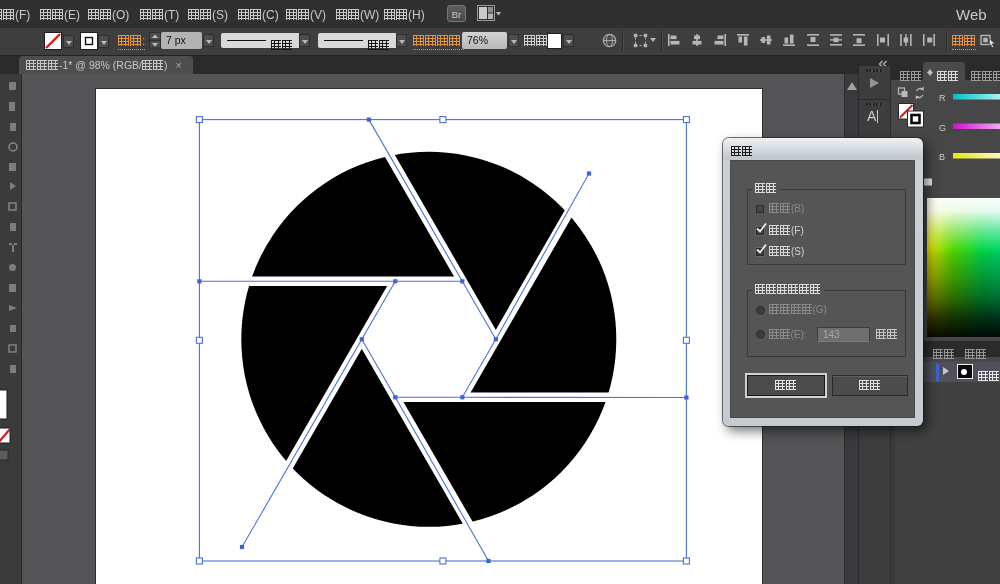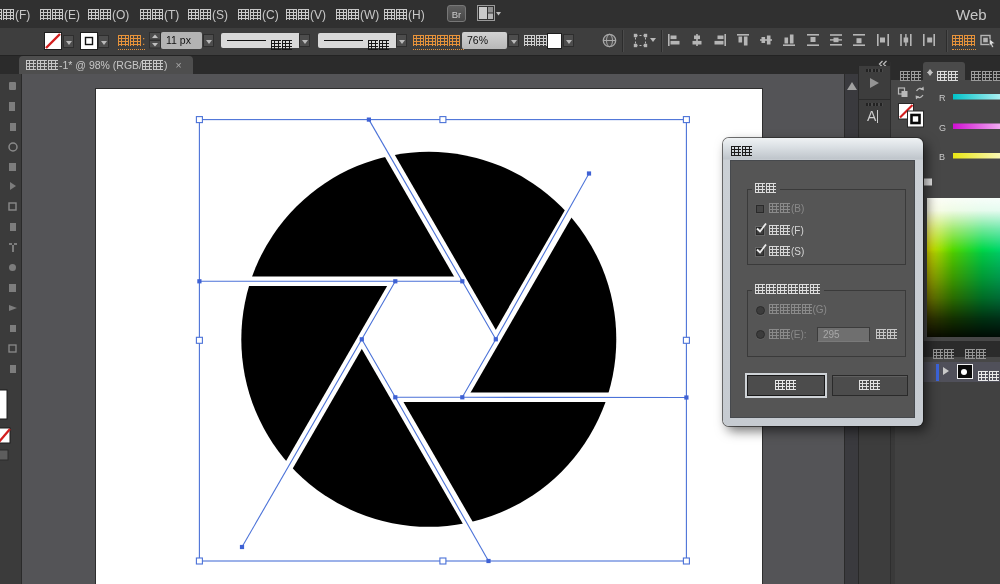--- a/index.html
+++ b/index.html
@@ -90,21 +90,21 @@
 
   <span class="mi" style="left:118px;top:6px;color:#e5923b;border-bottom:1px dotted #e5923b;padding-bottom:1px;"><i class="z" style="--c:#e5923b"></i><i class="z" style="--c:#e5923b"></i>:</span>
 
   <svg class="abs" style="left:149px;top:4px" width="12" height="17" viewBox="0 0 12 17">
     <rect x="0.5" y="0.5" width="11" height="7.5" fill="#4d4d4d" stroke="#2e2e2e"></rect>
     <rect x="0.5" y="8.5" width="11" height="7.5" fill="#4d4d4d" stroke="#2e2e2e"></rect>
     <path d="M3 6 l3-3.4 3 3.4z" fill="#c0c0c0"></path>
     <path d="M3 11 l3 3.4 3-3.4z" fill="#c0c0c0"></path>
   </svg>
 
-  <span class="abs" style="left:161px;top:4px;width:41px;height:17px;background:#b3b3b3;border-radius:2px;color:#111;font-size:10.5px;line-height:17px;padding-left:5px;box-sizing:border-box;">11 px</span>
+  <span class="abs" style="left:161px;top:4px;width:41px;height:17px;background:#b3b3b3;border-radius:2px;color:#111;font-size:10.5px;line-height:17px;padding-left:5px;box-sizing:border-box;">7 px</span>
   <span class="dd" style="left:203px;top:6px"></span>
 
   <span class="abs" style="left:221px;top:5px;width:78px;height:15px;background:#d9d9d9;border-radius:2px 0 0 2px;">
      <span class="abs" style="left:6px;top:6.6px;width:39px;height:1.6px;background:#111;"></span>
      <span class="abs" style="left:50px;top:2px;"><i class="z" style="--c:#161616;width:10px;height:10px;"></i><i class="z" style="--c:#161616;width:10px;height:10px;"></i></span>
   </span>
   <span class="dd" style="left:299px;top:6px"></span>
 
   <span class="abs" style="left:318px;top:5px;width:78px;height:15px;background:#d9d9d9;border-radius:2px 0 0 2px;">
      <span class="abs" style="left:6px;top:6.6px;width:39px;height:1.6px;background:#111;"></span>
@@ -418,21 +418,21 @@
           <path d="M2 6.5 L5 9.5 L11 1.5" fill="none" stroke="#ececec" stroke-width="1.8"></path>
         </svg>
     <span class="dtext" style="left:38px;top:85px;color:#d6d6d6;"><i class="z" style="--c:#d6d6d6;width:10px;height:10px;"></i><i class="z" style="--c:#d6d6d6;width:10px;height:10px;"></i>(S)</span>
 
     <div class="grp" style="left:16px;top:129px;width:157px;height:65px;"></div>
     <div class="glbl" style="left:21px;top:123px;"><i class="z" style="--c:#dcdcdc;width:10px;height:10px;"></i><i class="z" style="--c:#dcdcdc;width:10px;height:10px;"></i><i class="z" style="--c:#dcdcdc;width:10px;height:10px;"></i><i class="z" style="--c:#dcdcdc;width:10px;height:10px;"></i><i class="z" style="--c:#dcdcdc;width:10px;height:10px;"></i><i class="z" style="--c:#dcdcdc;width:10px;height:10px;"></i></div>
     <span class="rd" style="left:25px;top:144.5px;"></span>
     <span class="dtext" style="left:37.5px;top:143px;color:#8a8a8a;"><i class="z" style="--c:#8a8a8a;width:10px;height:10px;"></i><i class="z" style="--c:#8a8a8a;width:10px;height:10px;"></i><i class="z" style="--c:#8a8a8a;width:10px;height:10px;"></i><i class="z" style="--c:#8a8a8a;width:10px;height:10px;"></i>(G)</span>
     <span class="rd" style="left:25px;top:169px;"></span>
     <span class="dtext" style="left:37.5px;top:167.5px;color:#8a8a8a;"><i class="z" style="--c:#8a8a8a;width:10px;height:10px;"></i><i class="z" style="--c:#8a8a8a;width:10px;height:10px;"></i>(E):</span>
-    <span class="abs" style="left:86px;top:165.5px;width:53px;height:15px;background:#6f6f6f;border:1px solid #3c3c3c;border-bottom-color:#7a7a7a;box-sizing:border-box;color:#a8a8a8;font-size:10px;line-height:13px;padding-left:5px;">295</span>
+    <span class="abs" style="left:86px;top:165.5px;width:53px;height:15px;background:#6f6f6f;border:1px solid #3c3c3c;border-bottom-color:#7a7a7a;box-sizing:border-box;color:#a8a8a8;font-size:10px;line-height:13px;padding-left:5px;">143</span>
     <span class="dtext" style="left:145px;top:167.5px;color:#c6c6c6;"><i class="z" style="--c:#c6c6c6;width:10px;height:10px;"></i><i class="z" style="--c:#c6c6c6;width:10px;height:10px;"></i></span>
 
     <span class="btn" style="left:16px;top:214px;width:78px;height:21px;border:1px solid #191919;box-shadow:0 0 0 2px #cfd3d7;line-height:19px;"><i class="z" style="--c:#e6e6e6;width:10px;height:10px;"></i><i class="z" style="--c:#e6e6e6;width:10px;height:10px;"></i></span>
     <span class="btn" style="left:101px;top:214px;width:76px;height:21px;border:1px solid #2a2a2a;box-shadow:inset 0 1px 0 #5f5f5f;line-height:19px;"><i class="z" style="--c:#e0e0e0;width:10px;height:10px;"></i><i class="z" style="--c:#e0e0e0;width:10px;height:10px;"></i></span>
   </div>
 </div>
 
 </div>
 
 </body></html>

